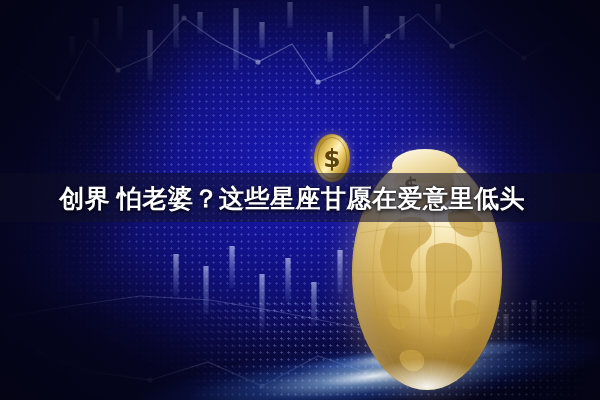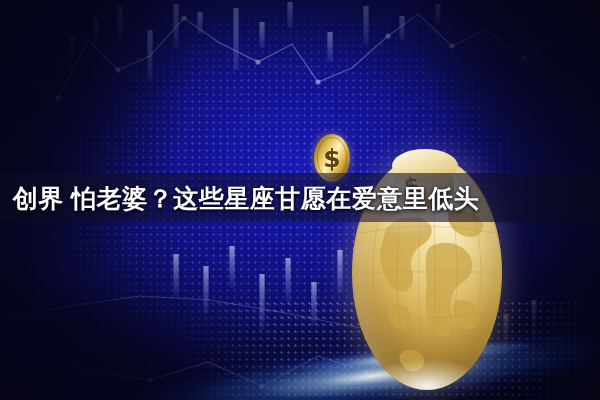--- a/index.html
+++ b/index.html
@@ -198,27 +198,28 @@
     z-index: 8;
   }
   .headline {
     position: absolute;
     left: 0; top: 176px;
     width: 492px; height: 44px;
     display: flex;
     align-items: center;
     justify-content: center;
     z-index: 9;
-    font-family: Liberation Sans, sans-serif;
+    font-family: Liberation Serif, serif;
     font-weight: bold;
     font-size: 25px;
     letter-spacing: 0.5px;
     color: #ffffff;
     text-shadow: 0 2px 4px rgba(0,0,0,0.85), 0 0 2px rgba(10,10,40,0.9);
     white-space: nowrap;
+    padding-left: 46px;
   }
 </style>
 </head>
 <body>
 
 <div id="stage">
 
   <div class="bg-base"></div>
   <div class="dot-grid"></div>
   <div class="dot-grid-lower"></div>

